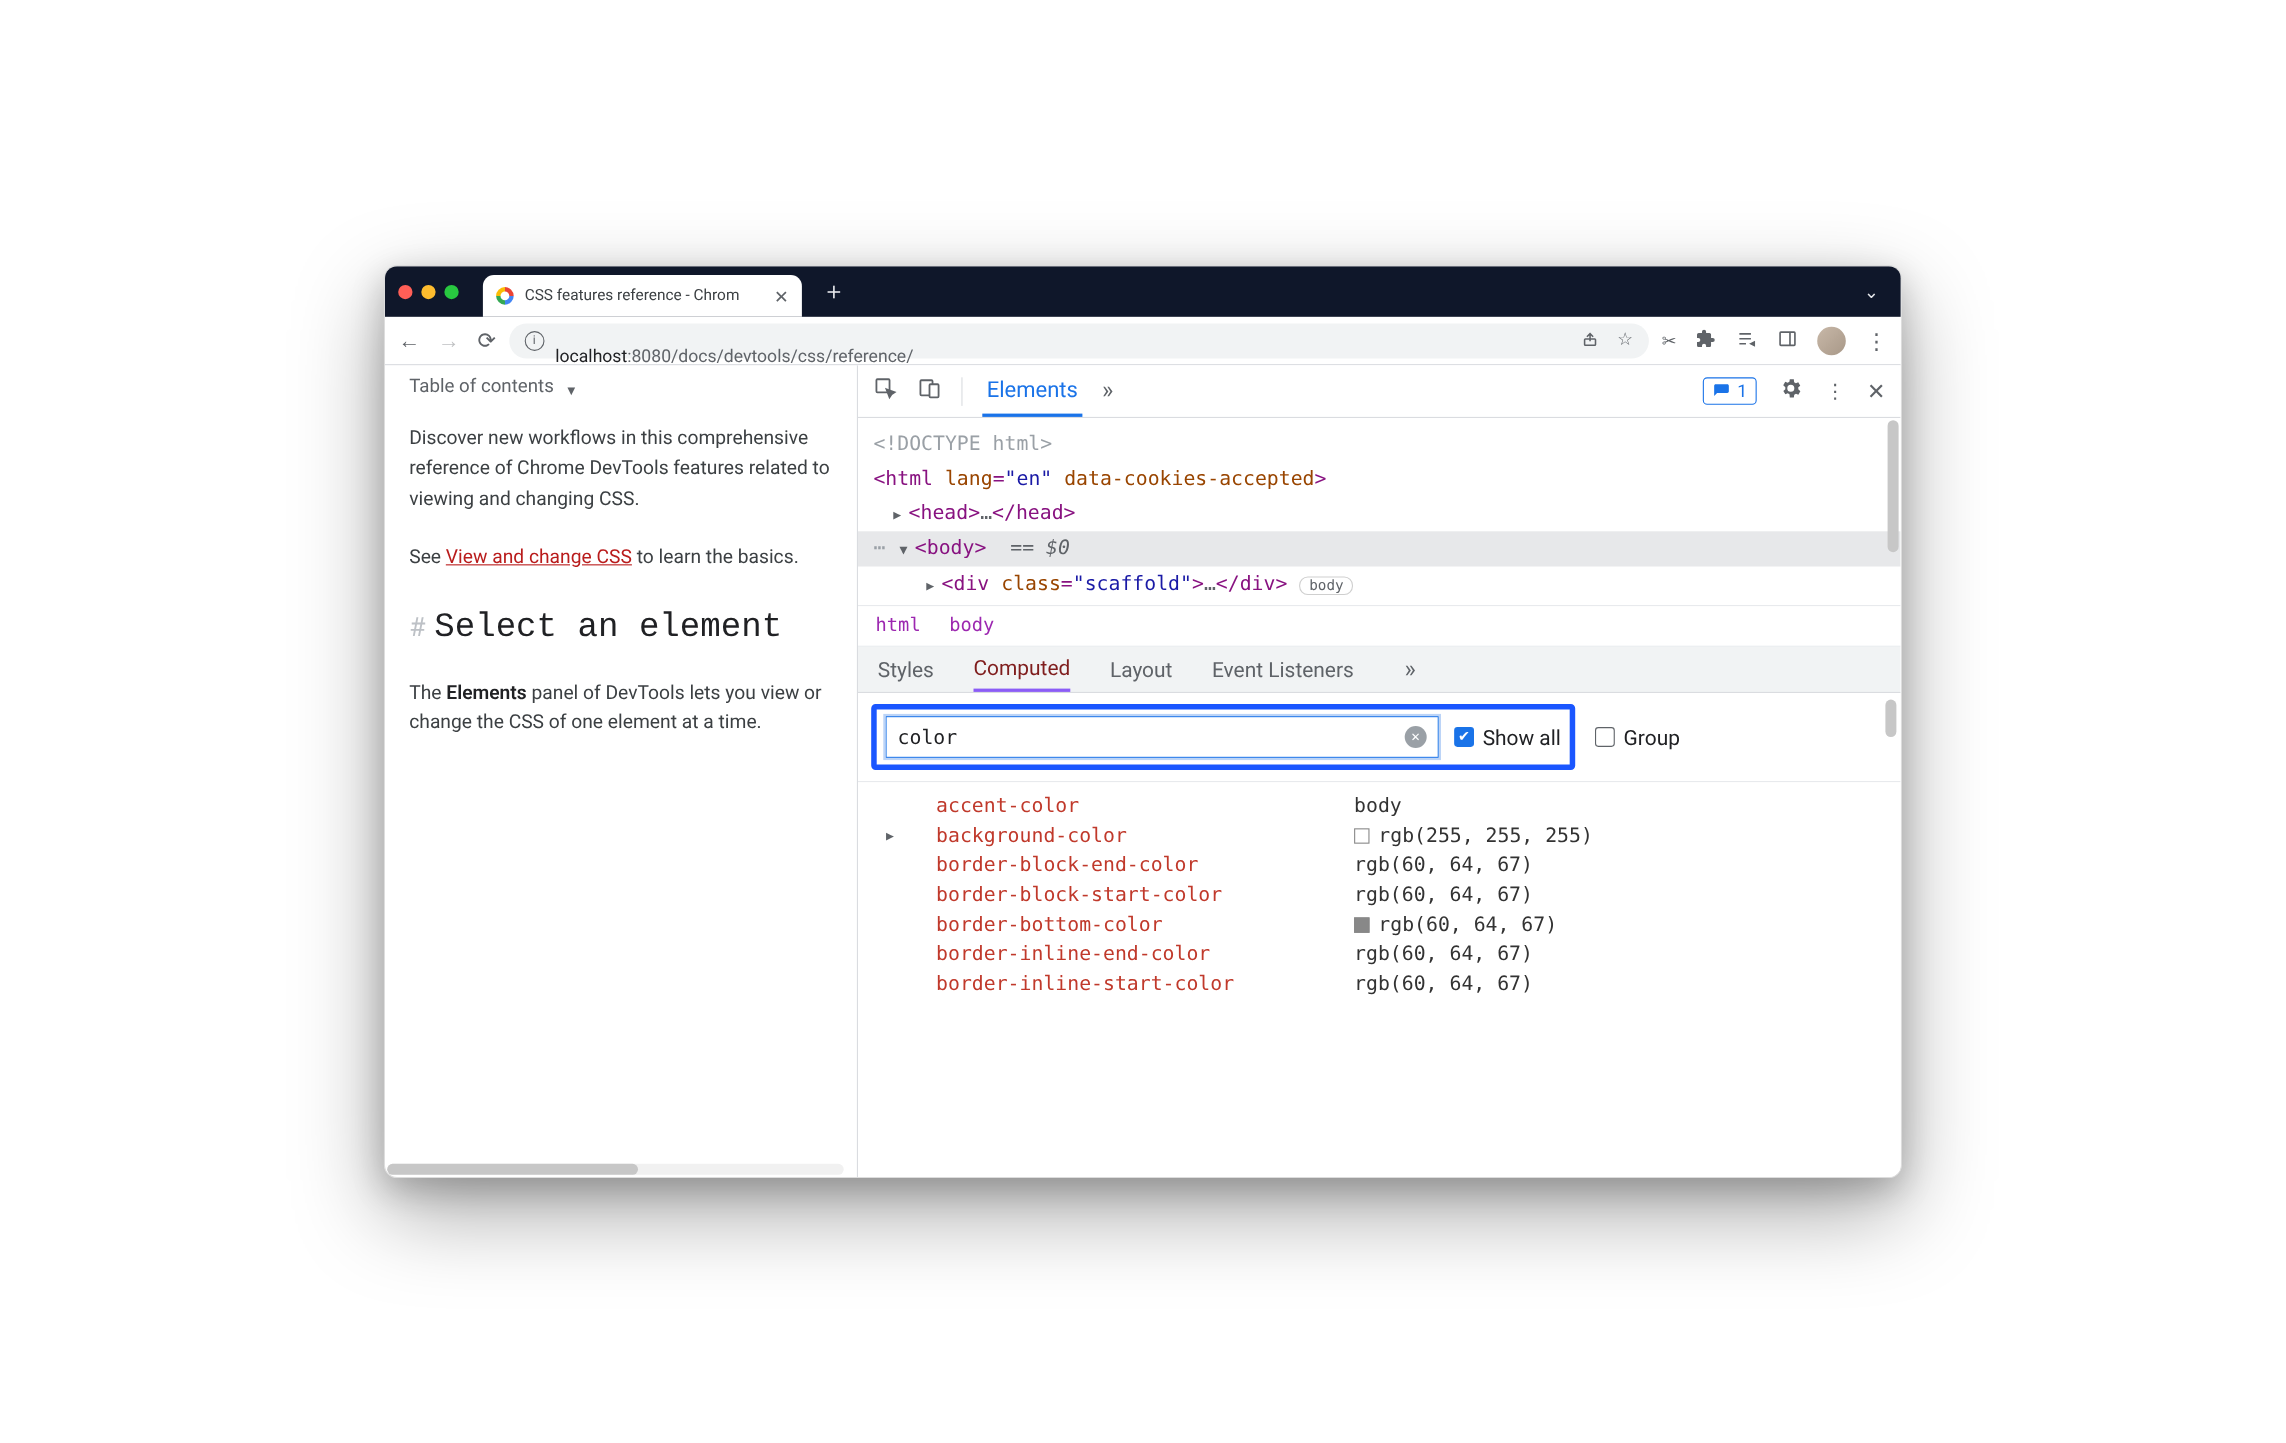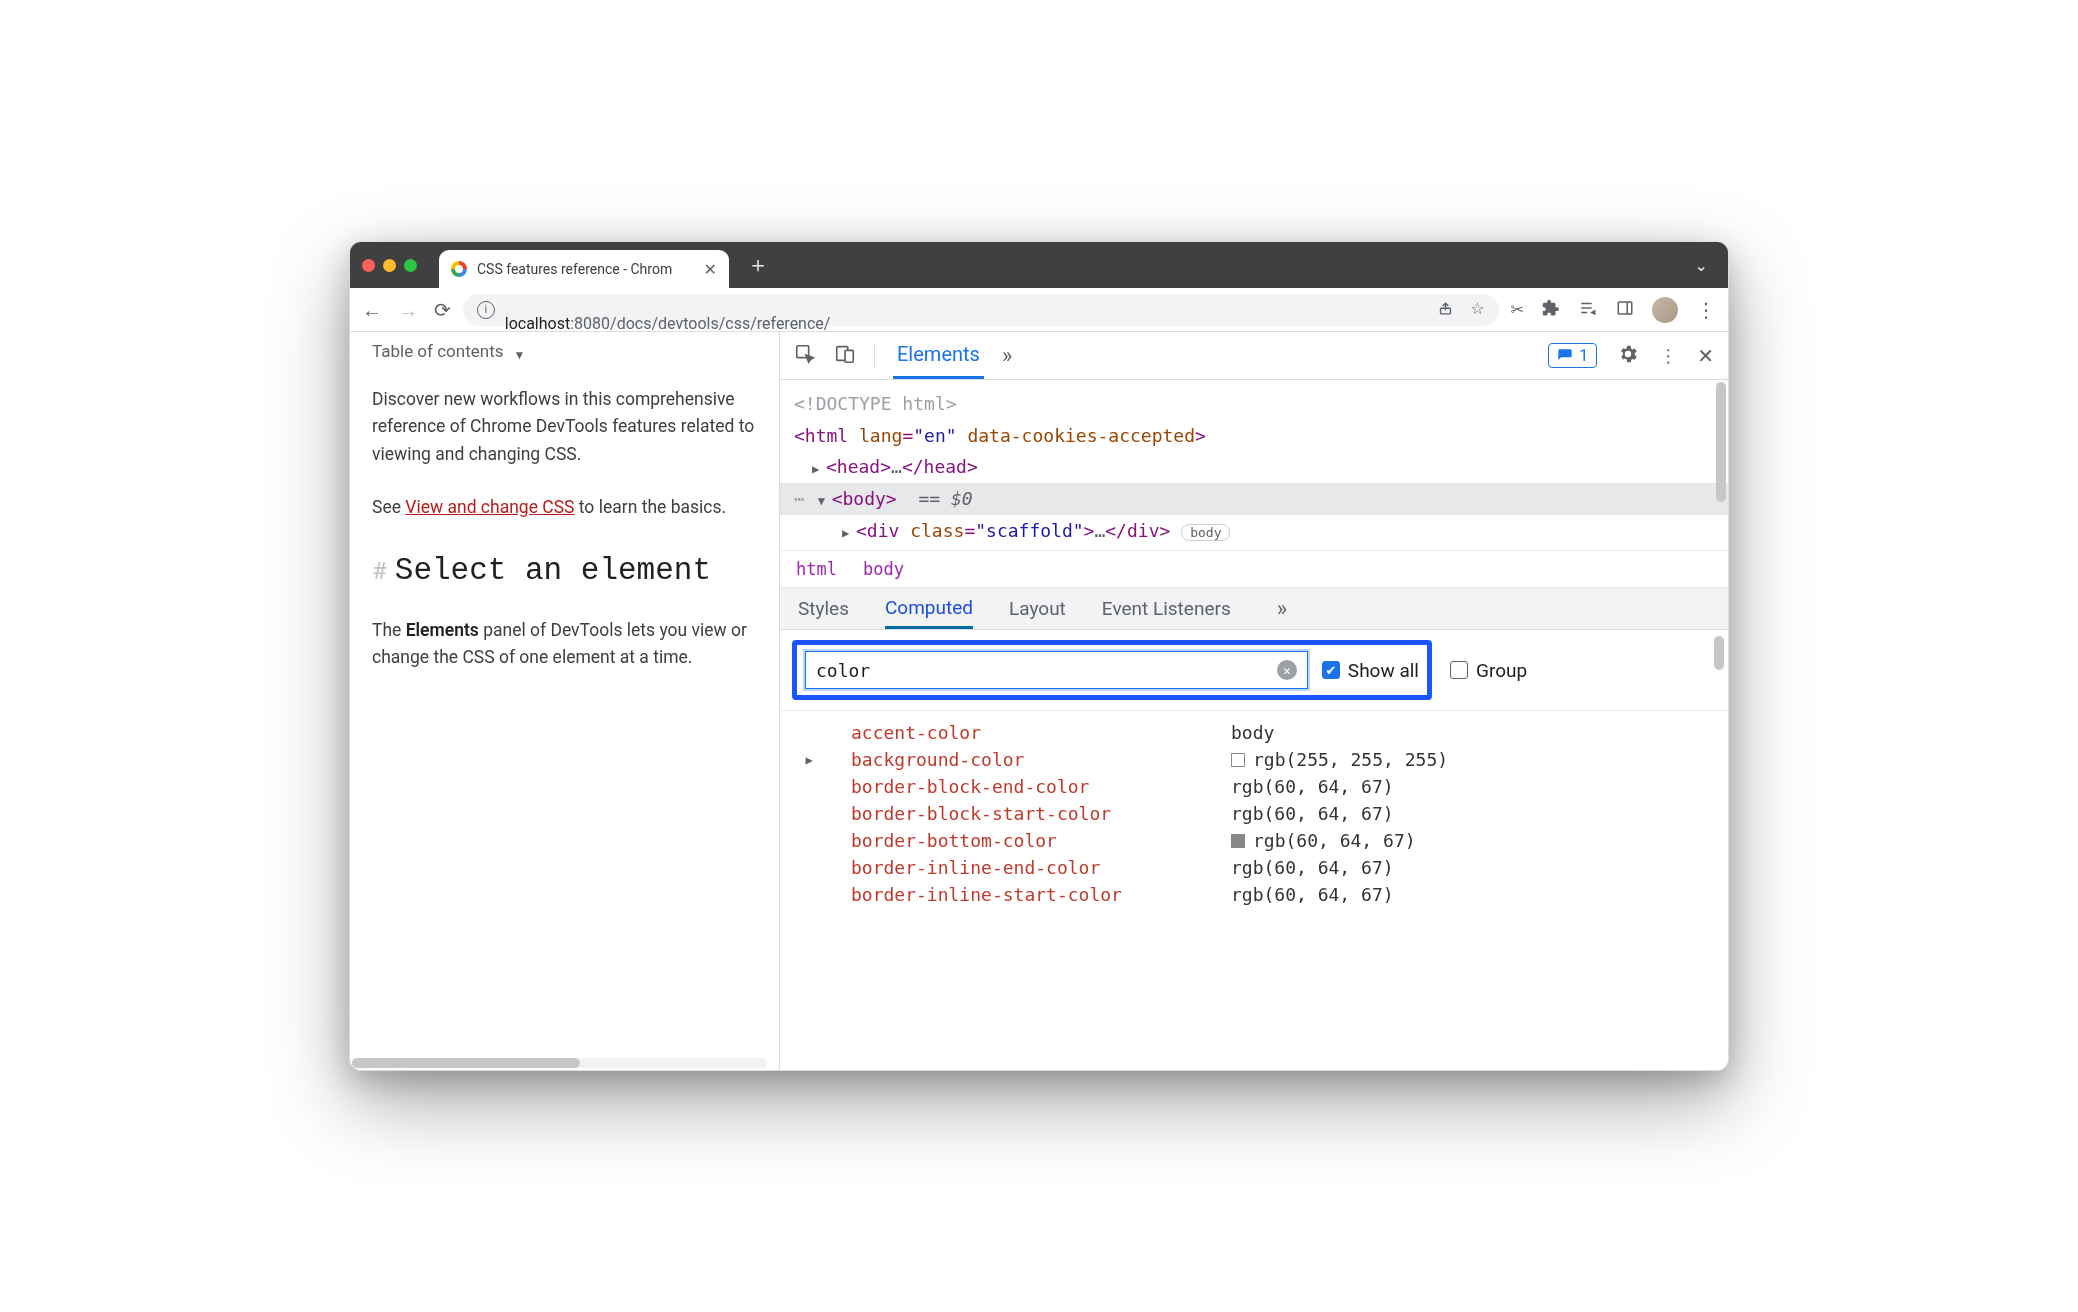--- a/index.html
+++ b/index.html
@@ -17,21 +17,21 @@
     height: 830px;
     background: #fff;
     border-radius: 12px;
     box-shadow: 0 30px 80px rgba(0,0,0,0.35), 0 10px 30px rgba(0,0,0,0.2);
     overflow: hidden;
     display: flex;
     flex-direction: column;
     border: 1px solid #ddd;
   }
   .tabbar {
-    background: #404040;
+    background: #0f172a;
     height: 46px;
     display: flex;
     align-items: center;
     padding: 0 12px;
     gap: 8px;
     position: relative;
   }
   .traffic { display: flex; gap: 8px; margin-right: 14px; }
   .dot { width: 13px; height: 13px; border-radius: 50%; }
   .dot.red { background:#ff5f57; }
@@ -124,21 +124,21 @@
   .pill{border:1px solid #cfcfcf;border-radius:8px;font-size:13px;padding:0 8px;color:#5f6368;background:#fff;}
   .dt-vscroll{position:absolute;right:2px;top:2px;width:10px;height:120px;background:#c7c7c7;border-radius:5px;}
 
   .crumbs{border-top:1px solid #e8eaed;border-bottom:1px solid #e8eaed;padding:8px 16px;font-family:Menlo,monospace;font-size:17px;color:#9c27b0;display:flex;gap:26px;}
 
   .subtabs{
     background:#f1f3f4;border-bottom:1px solid #dadce0;height:42px;
     display:flex;align-items:center;gap:36px;padding:0 18px;font-size:19px;color:#5f6368;
   }
   .subtab{cursor:pointer;height:100%;display:flex;align-items:center;}
-  .subtab.active{color:#1d4ed8;border-bottom:3px solid #0369a1;}
+  .subtab.active{color:#7f1d1d;border-bottom:3px solid #8b5cf6;}
 
   .filterbar{
     padding:10px 12px;display:flex;align-items:center;gap:18px;border-bottom:1px solid #e8eaed;position:relative;
   }
   .highlight-ring{
     border:5px solid #1a56ff;border-radius:4px;padding:6px 8px;display:flex;align-items:center;gap:14px;flex:1;max-width:640px;
   }
   .filter-input-wrap{
     flex:1;display:flex;align-items:center;border:1px solid #1a73e8;outline:2px solid #bcd4f7;
     height:38px;padding:0 10px;font-family:Menlo,monospace;font-size:18px;color:#202124;background:#fff;

